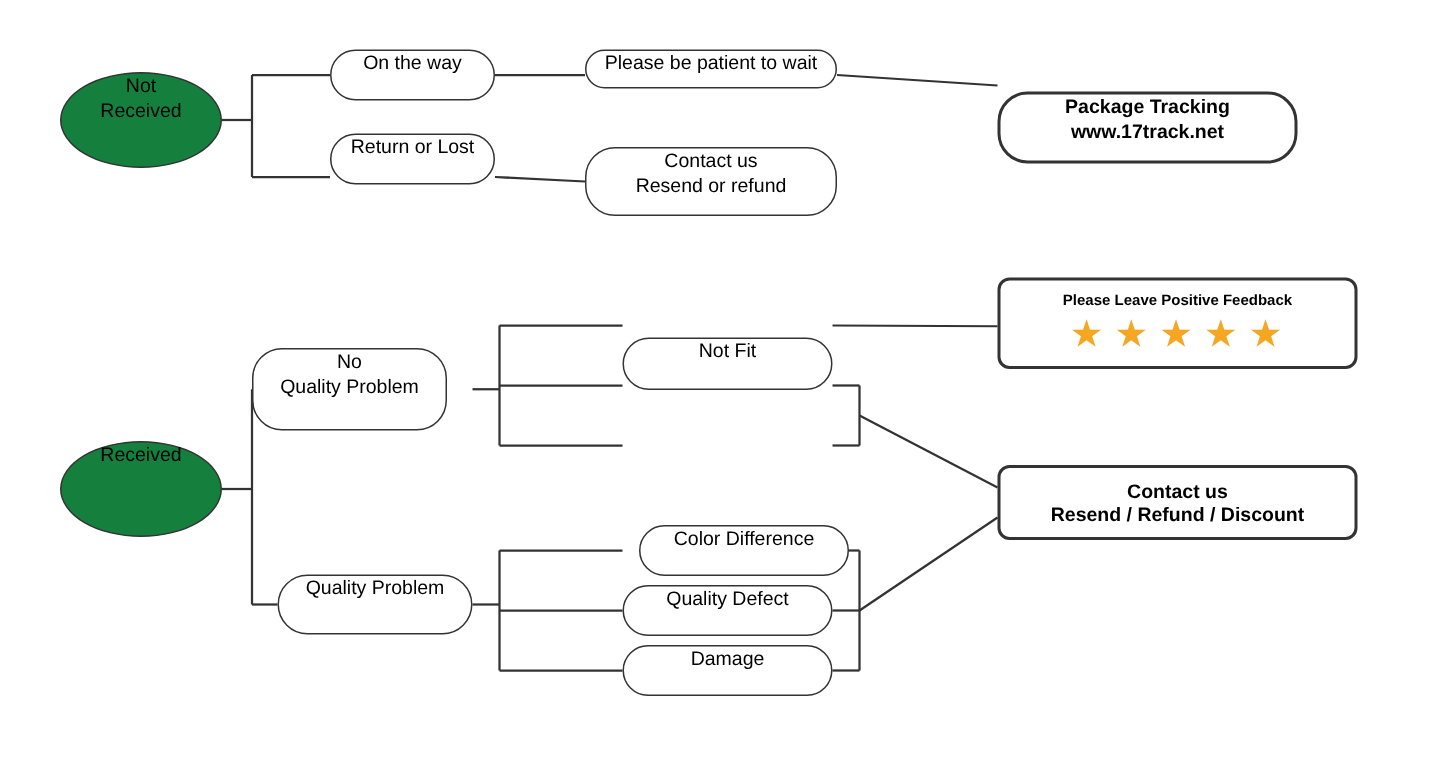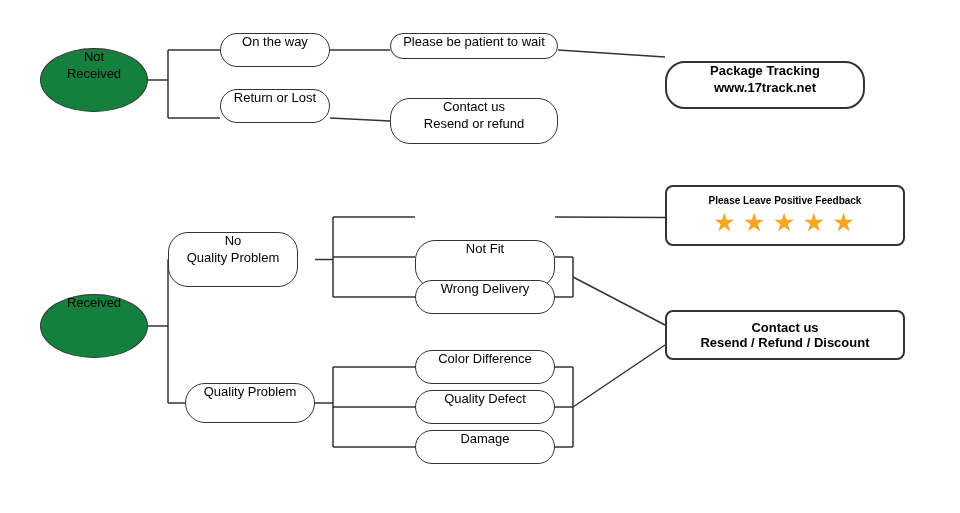--- a/index.html
+++ b/index.html
@@ -142,29 +142,26 @@
   <div class="node rect" style="left:168px; top:232px; width:130px; height:55px;">
     <span style="white-space:pre-line;">No
 Quality Problem</span>
   </div>
 
   <div class="node rect" style="left:185px; top:383px; width:130px; height:40px;">
     <span>Quality Problem</span>
   </div>
 
 
-  <div class="node rect" style="left:415px; top:240px; width:140px; height:48px;">
+  <div class="node rect" style="left:415px; top:225px; width:140px; height:35px;">
     <span>Not Fit</span>
   </div>
 
-  <div class="node rect" style="left:415px; top:280px; width:140px; height:34px;">
-    <span>Wrong Delivery</span>
-  </div>
 
-  <div class="node rect" style="left:415px; top:350px; width:140px; height:34px;">
+  <div class="node rect" style="left:426px; top:350px; width:140px; height:34px;">
     <span>Color Difference</span>
   </div>
 
   <div class="node rect" style="left:415px; top:390px; width:140px; height:34px;">
     <span>Quality Defect</span>
   </div>
 
   <div class="node rect" style="left:415px; top:430px; width:140px; height:34px;">
     <span>Damage</span>
   </div>

